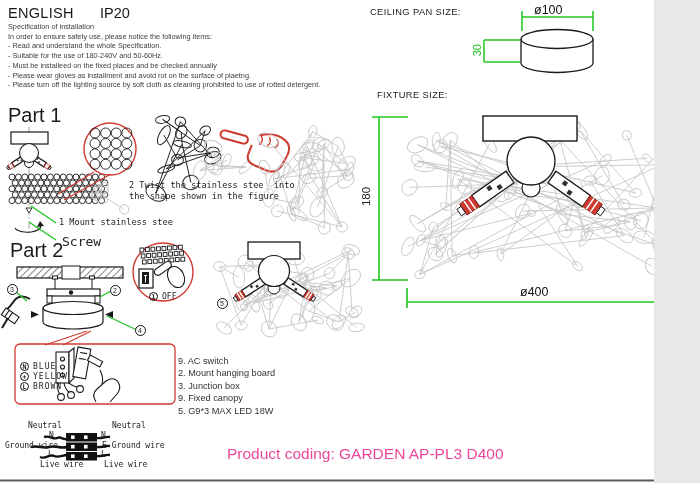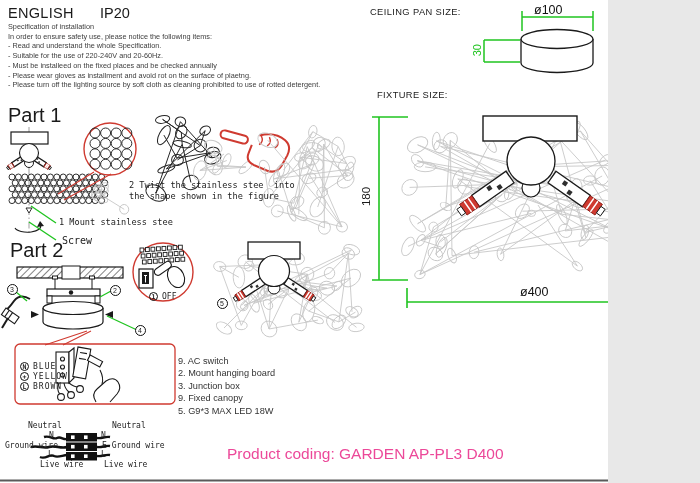--- a/index.html
+++ b/index.html
@@ -1,16 +1,16 @@
 <!DOCTYPE html>
 <html><head>
 <meta charset="utf-8">
 <style>
   html,body{margin:0;padding:0;background:#e8e8e8}
-  .page{position:relative;width:608px;height:483px;background:#fff;overflow:hidden;
+  .page{position:relative;width:654px;height:483px;background:#fff;overflow:hidden;
         font-family:"Liberation Sans",sans-serif;color:#1a1a1a}
   .art{position:absolute;left:0;top:0}
   .t{position:absolute;white-space:nowrap;line-height:1.12;color:#1a1a1a}
   .mono{font-family:"DejaVu Sans Mono",monospace;font-weight:normal;white-space:pre;color:#222}
   .spec{position:absolute;left:8px;top:22px;font-size:7.3px;line-height:9.7px;color:#3d3d3d}
   .circ{position:absolute;width:11px;height:11px;border:1.2px solid #111;border-radius:50%;
         font-size:7px;line-height:10px;text-align:center;background:#fff;box-sizing:border-box}
   .wrow{position:absolute;display:flex;align-items:center;gap:4px}
   .wcirc{display:inline-block;width:9px;height:9px;border:1px solid #111;border-radius:50%;
          font-size:6.5px;line-height:8px;text-align:center;box-sizing:border-box;
@@ -633,39 +633,39 @@
     <line x1="0" y1="480.5" x2="700" y2="480.5" stroke="#5a5a5a" stroke-width="2"></line>
   </svg>
 
   <span class="t" style="left:8px;top:5px;font-size:14.5px;letter-spacing:.3px">ENGLISH</span>
   <span class="t" style="left:100px;top:5px;font-size:14.5px">IP20</span>
 
   <div class="spec">
     <div>Specification of installation</div>
     <div>In order to ensure safety use, please notice the following items:</div>
     <div>- Read and understand the whole Specification.</div>
-    <div>- Suitable for the use of 220-240V and 20-60Hz.</div>
+    <div>- Suitable for the use of 180-240V and 50-60Hz.</div>
     <div>- Must be installeed on the fixed places and be checked annually</div>
     <div>- Please wear gloves as installment and avoid rot on the surface of plaetng.</div>
     <div>- Please turn off the lighting source by soft cloth as cleaning prohibited to use of rotted detergent.</div>
   </div>
 
   <span class="t" style="left:370px;top:7px;font-size:9.3px;letter-spacing:.4px">CEILING PAN SIZE:</span>
   <span class="t dim" style="left:534px;top:3px">ø100</span>
   <span class="t vtext" style="left:465px;top:44px;width:24px;font-size:11px;color:#1fc41f">30</span>
 
   <span class="t" style="left:377px;top:90px;font-size:9.3px;letter-spacing:.4px">FIXTURE SIZE:</span>
   <span class="t vtext" style="left:351px;top:190px;width:30px;font-size:11.5px">180</span>
   <span class="t dim" style="left:520px;top:285px">ø400</span>
 
   <span class="t title" style="left:8px;top:104px">Part 1</span>
   <span class="t mono" style="left:129px;top:181px;font-size:8.6px">2 Twist the stainless stee  into</span>
   <span class="t mono" style="left:129px;top:191.5px;font-size:8.6px">the shape shown in the figure</span>
   <span class="t mono" style="left:59px;top:218px;font-size:8.6px">1 Mount stainless stee</span>
-  <span class="t mono" style="left:62px;top:235px;font-size:10px">Screw</span>
+  <span class="t mono" style="left:62px;top:235px;font-size:13px">Screw</span>
 
   <span class="t title" style="left:10px;top:239px">Part 2</span>
 
   <div class="wrow" style="left:149px;top:292px">
     <span class="wcirc">1</span>
     <span class="mono" style="font-size:8px">OFF</span>
   </div>
   <span class="circ" style="left:6.5px;top:283.5px">3</span>
   <span class="circ" style="left:109.5px;top:284.5px">2</span>
   <span class="circ" style="left:134.5px;top:324.5px">4</span>

